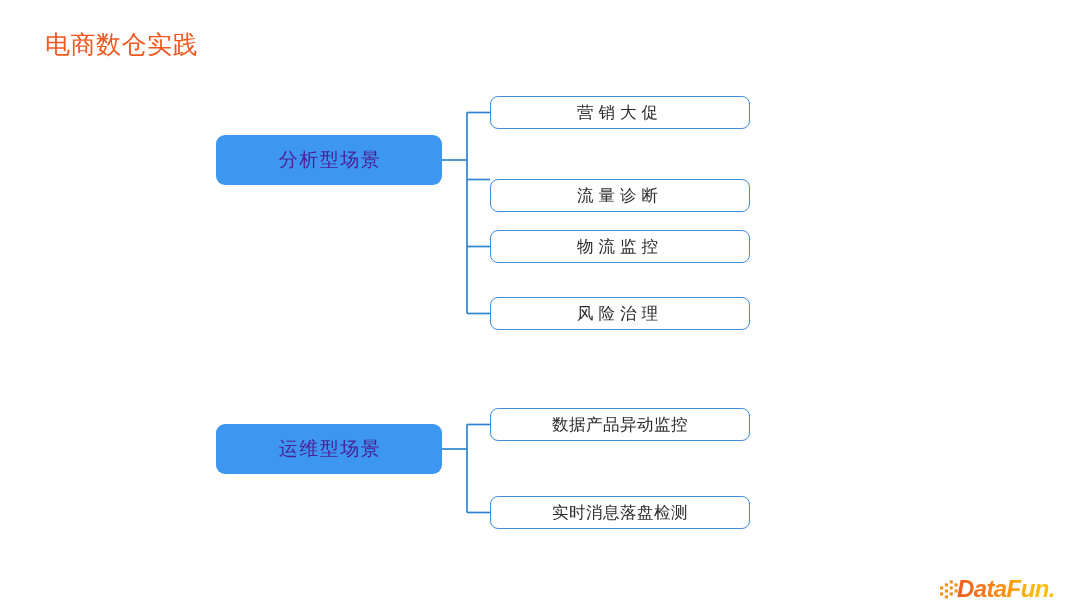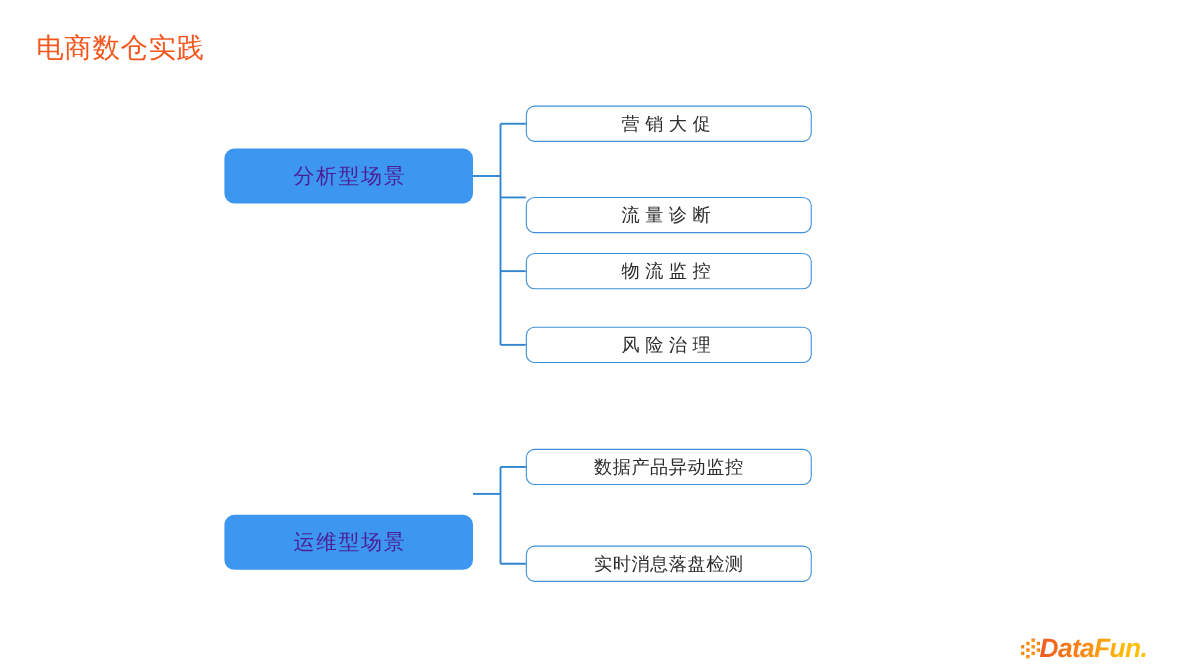--- a/index.html
+++ b/index.html
@@ -11,21 +11,21 @@
     width: 1080px;
     height: 608px;
     position: relative;
     overflow: hidden;
     font-family: "Liberation Sans", "DejaVu Sans", sans-serif;
     -webkit-font-smoothing: antialiased;
   }
 
   .slide {
     position: absolute;
-    left: 0; top: 0;
+    left: 12px; top: 0;
     width: 864px;
     height: 608px;
     background: #ffffff;
   }
 
   
   .slide-title {
     position: absolute;
     left: 33px;
     top: 28px;
@@ -56,21 +56,21 @@
     display: flex;
     align-items: center;
     justify-content: center;
     color: #4c1d95;
     font-size: 19px;
     letter-spacing: 1.5px;
     box-sizing: border-box;
     padding-left: 2px;
   }
   .cat-box.cat-0 { left: 204px; top: 135px; width: 226px; height: 50px; }
-  .cat-box.cat-1 { left: 204px; top: 424px; width: 226px; height: 50px; margin-top: 44px; }
+  .cat-box.cat-1 { left: 204px; top: 424px; width: 226px; height: 50px; }
 
   
   .item-box {
     position: absolute;
     left: 478px;
     width: 260px;
     height: 33px;
     background: #ffffff;
     border: 1.6px solid #3e8fd8;
     border-radius: 8px;

